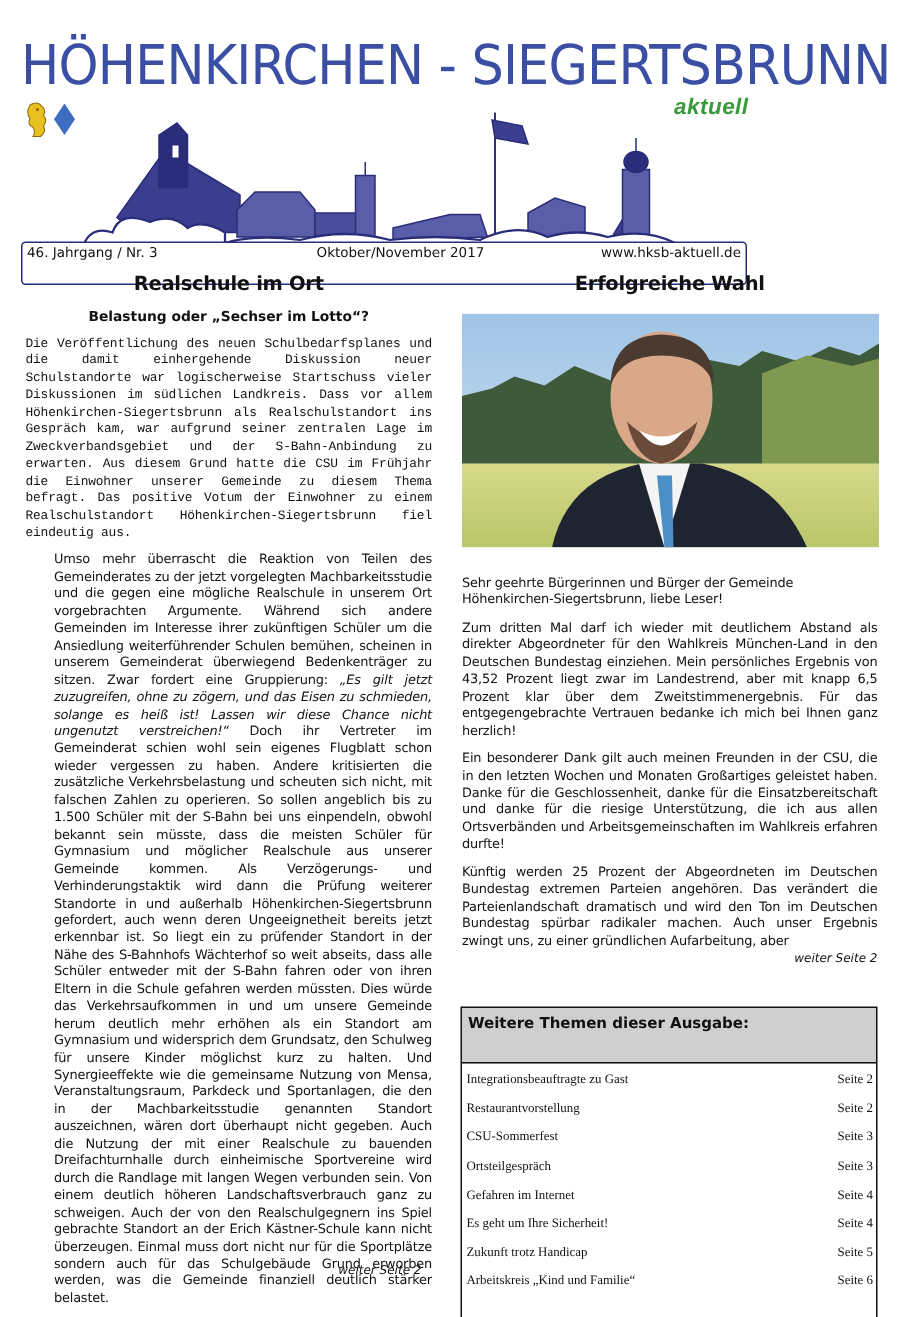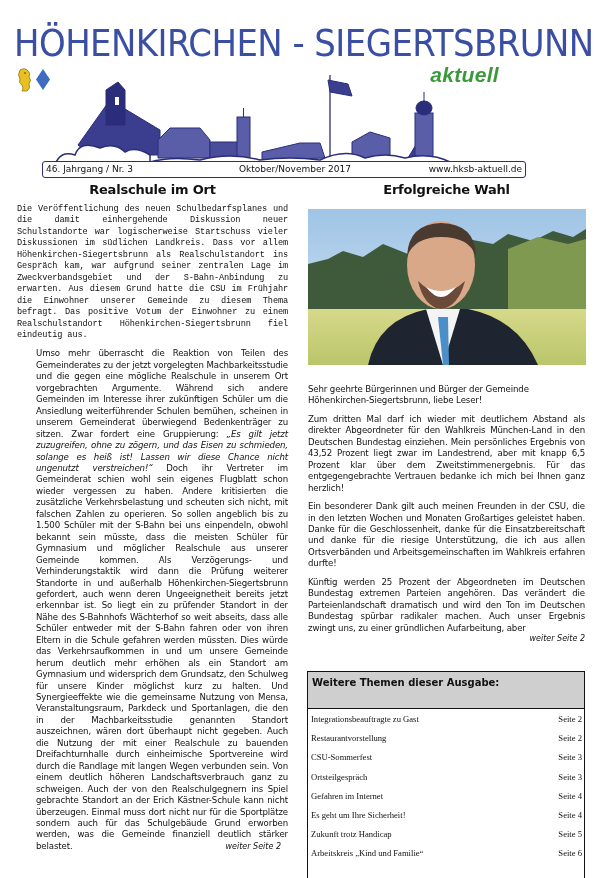--- a/index.html
+++ b/index.html
@@ -1,24 +1,24 @@
 <!DOCTYPE html>
 <html><head>
 <meta charset="utf-8">
 <style>
   * { box-sizing: border-box; margin: 0; padding: 0; }
   html, body { width: 605px; height: 878px; background: #ffffff; overflow: hidden; }
   body { position: relative; font-family: "DejaVu Sans", sans-serif; color: #111; }
 
   .masthead { position: absolute; left: 0; top: 0; width: 605px; height: 178px; }
   .title { position: absolute; left: 14px; top: 22px; font-family: "DejaVu Sans", sans-serif; font-size: 36.5px; letter-spacing: -0.6px; color: #3a4fa3; font-weight: normal; white-space: nowrap; transform: scaleX(0.93); transform-origin: left top; }
-  .aktuell { position: absolute; right: 106px; top: 63px; font-family: "Liberation Sans", sans-serif; font-weight: bold; font-style: italic; color: #3a9a3a; font-size: 21px; letter-spacing: 0.3px; }
+  .aktuell { position: absolute; right: 106px; top: 63px; font-family: "Liberation Sans", sans-serif; font-weight: bold; font-style: italic; color: #3a9a3a; font-size: 15px; letter-spacing: 0.3px; }
   .crest { position: absolute; left: 16px; top: 67px; }
   .skyline { position: absolute; left: 0; top: 70px; width: 605px; height: 110px; }
-  .infobar { position: absolute; left: 14px; top: 161px; width: 484px; height: 17px; border: 1.5px solid #2a2d7a; border-radius: 3px; background: #fff; font-size: 9px; margin-left: 28px; }
+  .infobar { position: absolute; left: 14px; top: 161px; width: 484px; height: 29px; border: 1.5px solid #2a2d7a; border-radius: 3px; background: #fff; font-size: 9px; }
   .infobar span { position: absolute; top: 2px; white-space: nowrap; }
   .infobar .issue { left: 3px; }
   .infobar .date { left: 196px; }
   .infobar .url { right: 3px; }
 
   .col-left { position: absolute; left: 17px; top: 182px; width: 271px; }
   .col-right { position: absolute; left: 308px; top: 182px; width: 277px; }
   h2 { font-family: "DejaVu Sans", sans-serif; font-weight: bold; font-size: 13px; text-align: center; letter-spacing: -0.2px; }
   .subhead { font-weight: bold; font-size: 9.2px; text-align: center; margin-top: 9px; }
   p { font-size: 8.6px; line-height: 11.45px; text-align: justify; letter-spacing: -0.12px; }
@@ -86,20 +86,21 @@
 
   <div class="infobar">
     <span class="issue">46. Jahrgang / Nr. 3</span>
     <span class="date">Oktober/November 2017</span>
     <span class="url">www.hksb-aktuell.de</span>
   </div>
 </div>
 
 <div class="col-left">
   <h2>Realschule im Ort</h2>
+  <div class="subhead">Belastung oder „Sechser im Lotto“?</div>
   <p class="first">Die Veröffentlichung des neuen Schulbedarfsplanes und die damit einhergehende Diskussion neuer Schulstandorte war logischerweise Startschuss vieler Diskussionen im südlichen Landkreis. Dass vor allem Höhenkirchen-Siegertsbrunn als Realschulstandort ins Gespräch kam, war aufgrund seiner zentralen Lage im Zweckverbandsgebiet und der S-Bahn-Anbindung zu erwarten. Aus diesem Grund hatte die CSU im Frühjahr die Einwohner unserer Gemeinde zu diesem Thema befragt. Das positive Votum der Einwohner zu einem Realschulstandort Höhenkirchen-Siegertsbrunn fiel eindeutig aus.</p>
   <p><span>Umso mehr überrascht die Reaktion von Teilen des Gemeinderates zu der jetzt vorgelegten Machbarkeitsstudie und die gegen eine mögliche Realschule in unserem Ort vorgebrachten Argumente. Während sich andere Gemeinden im Interesse ihrer zukünftigen Schüler um die Ansiedlung weiterführender Schulen bemühen, scheinen in unserem Gemeinderat überwiegend Bedenkenträger zu sitzen. Zwar fordert eine Gruppierung: </span><em>„Es gilt jetzt zuzugreifen, ohne zu zögern, und das Eisen zu schmieden, solange es heiß ist! Lassen wir diese Chance nicht ungenutzt verstreichen!“</em><span>  Doch ihr Vertreter im Gemeinderat schien wohl sein eigenes Flugblatt schon wieder vergessen zu haben. Andere kritisierten die zusätzliche Verkehrsbelastung und scheuten sich nicht, mit falschen Zahlen zu operieren. So sollen angeblich bis zu 1.500 Schüler mit der S-Bahn bei uns einpendeln, obwohl bekannt sein müsste, dass die meisten Schüler für Gymnasium und möglicher Realschule aus unserer Gemeinde kommen. Als Verzögerungs- und Verhinderungstaktik wird dann die Prüfung weiterer Standorte in und außerhalb Höhenkirchen-Siegertsbrunn gefordert, auch wenn deren Ungeeignetheit bereits jetzt erkennbar ist. So liegt ein zu prüfender Standort in der Nähe des S-Bahnhofs Wächterhof so weit abseits, dass alle Schüler entweder mit der S-Bahn fahren oder von ihren Eltern in die Schule gefahren werden müssten. Dies würde das Verkehrsaufkommen in und um unsere Gemeinde herum deutlich mehr erhöhen als ein Standort am Gymnasium und widersprich dem Grundsatz, den Schulweg für unsere Kinder möglichst kurz zu halten. Und Synergieeffekte wie die gemeinsame Nutzung von Mensa, Veranstaltungsraum, Parkdeck und Sportanlagen, die den  in der Machbarkeitsstudie genannten Standort auszeichnen, wären dort überhaupt nicht gegeben. Auch die Nutzung der mit einer Realschule zu bauenden Dreifachturnhalle durch einheimische Sportvereine wird durch die Randlage mit langen Wegen verbunden sein. Von einem deutlich höheren Landschaftsverbrauch ganz zu schweigen. Auch der von den Realschulgegnern ins Spiel gebrachte Standort an der Erich Kästner-Schule kann nicht überzeugen. Einmal muss dort nicht nur für die Sportplätze sondern auch für das Schulgebäude Grund erworben werden, was die Gemeinde finanziell deutlich stärker belastet.</span></p>
   <div class="weiter weiter-left">weiter Seite 2</div>
 </div>
 
 <div class="col-right">
   <h2>Erfolgreiche Wahl</h2>
   <div class="photo">
     <svg width="278" height="156" viewBox="0 0 278 156">
       <defs>

